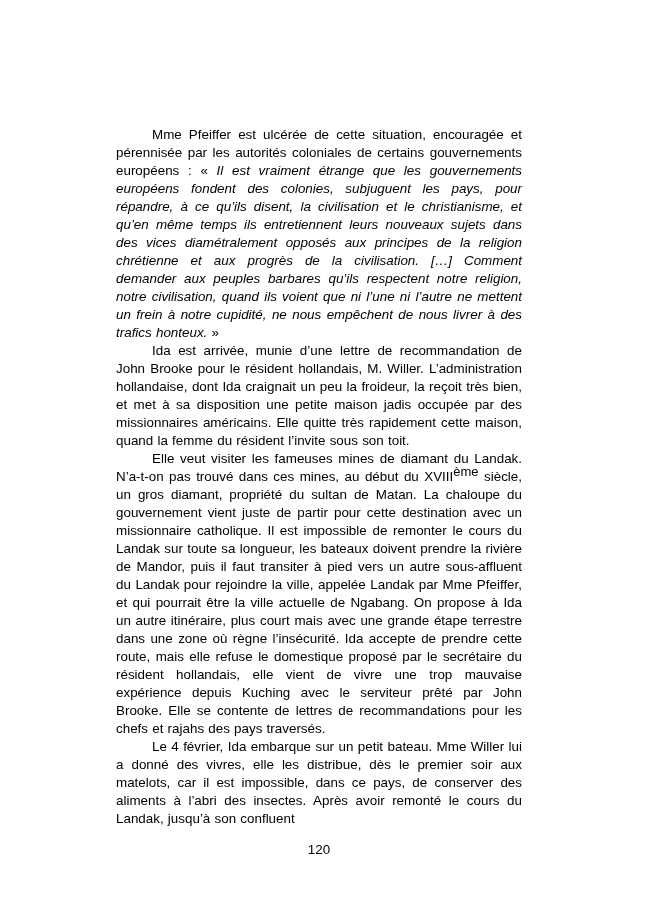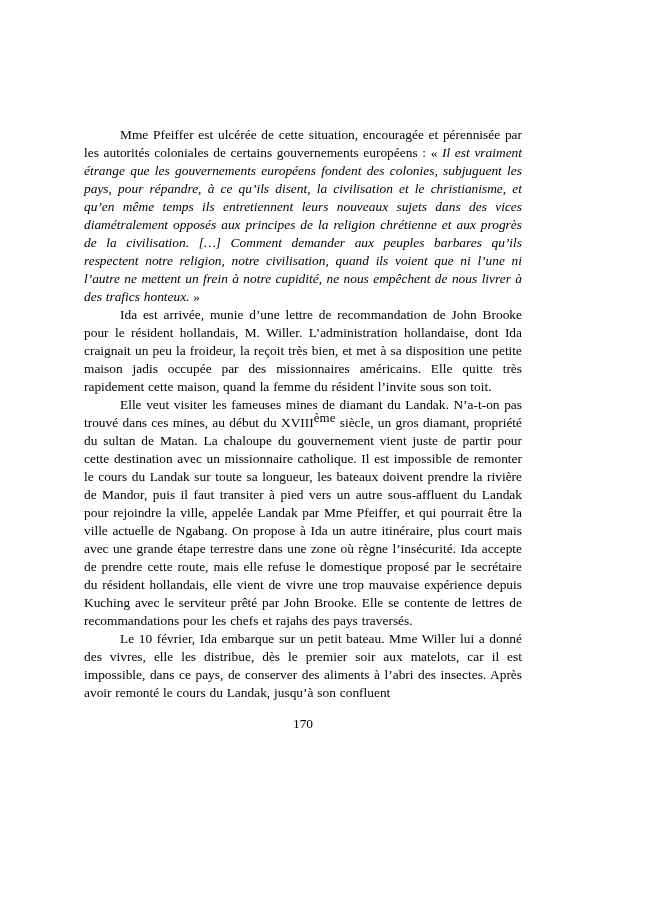--- a/index.html
+++ b/index.html
@@ -6,22 +6,22 @@
     margin: 0;
     padding: 0;
     background: #ffffff;
   }
   .page {
     position: relative;
     width: 650px;
     height: 920px;
     box-sizing: border-box;
     background: #ffffff;
-    padding: 126px 128px 0 84px;
-    font-family: Liberation Serif, serif;
+    padding: 126px 128px 0 116px;
+    font-family: Liberation Sans, sans-serif;
     font-size: 13.4px;
     line-height: 18px;
     color: #000000;
     overflow: hidden;
   }
   .para {
     margin: 0;
     text-align: justify;
     text-indent: 36px;
     word-spacing: 0.5px;
@@ -44,17 +44,17 @@
 <body>
 
 <div class="page">
 
   <p class="para"><span>Mme Pfeiffer est ulcérée de cette situation, encouragée et pérennisée par les autorités coloniales de certains gouvernements européens : « </span><span class="italic">Il est vraiment étrange que les gouvernements européens fondent des colonies, subjuguent les pays, pour répandre, à ce qu’ils disent, la civilisation et le christianisme, et qu’en même temps ils entretiennent leurs nouveaux sujets dans des vices diamétralement opposés aux principes de la religion chrétienne et aux progrès de la civilisation. […] Comment demander aux peuples barbares qu’ils respectent notre religion, notre civilisation, quand ils voient que ni l’une ni l’autre ne mettent un frein à notre cupidité, ne nous empêchent de nous livrer à des trafics honteux.</span><span> »</span></p>
 
   <p class="para">Ida est arrivée, munie d’une lettre de recommandation de John Brooke pour le résident hollandais, M. Willer. L’administration hollandaise, dont Ida craignait un peu la froideur, la reçoit très bien, et met à sa disposition une petite maison jadis occupée par des missionnaires américains. Elle quitte très rapidement cette maison, quand la femme du résident l’invite sous son toit.</p>
 
   <p class="para"><span>Elle veut visiter les fameuses mines de diamant du Landak. N’a-t-on pas trouvé dans ces mines, au début du XVIII</span><sup class="ord">ème</sup><span> siècle, un gros diamant, propriété du sultan de Matan. La chaloupe du gouvernement vient juste de partir pour cette destination avec un missionnaire catholique. Il est impossible de remonter le cours du Landak sur toute sa longueur, les bateaux doivent prendre la rivière de Mandor, puis il faut transiter à pied vers un autre sous-affluent du Landak pour rejoindre la ville, appelée Landak par Mme Pfeiffer, et qui pourrait être la ville actuelle de Ngabang. On propose à Ida un autre itinéraire, plus court mais avec une grande étape terrestre dans une zone où règne l’insécurité. Ida accepte de prendre cette route, mais elle refuse le domestique proposé par le secrétaire du résident hollandais, elle vient de vivre une trop mauvaise expérience depuis Kuching avec le serviteur prêté par John Brooke. Elle se contente de lettres de recommandations pour les chefs et rajahs des pays traversés.</span></p>
 
-  <p class="para">Le 10 février, Ida embarque sur un petit bateau. Mme Willer lui a donné des vivres, elle les distribue, dès le premier soir aux matelots, car il est impossible, dans ce pays, de conserver des aliments à l’abri des insectes. Après avoir remonté le cours du Landak, jusqu’à son confluent</p>
+  <p class="para">Le 4 février, Ida embarque sur un petit bateau. Mme Willer lui a donné des vivres, elle les distribue, dès le premier soir aux matelots, car il est impossible, dans ce pays, de conserver des aliments à l’abri des insectes. Après avoir remonté le cours du Landak, jusqu’à son confluent</p>
 
-  <div class="page-number">170</div>
+  <div class="page-number">120</div>
 
 </div>
 
 </body></html>

